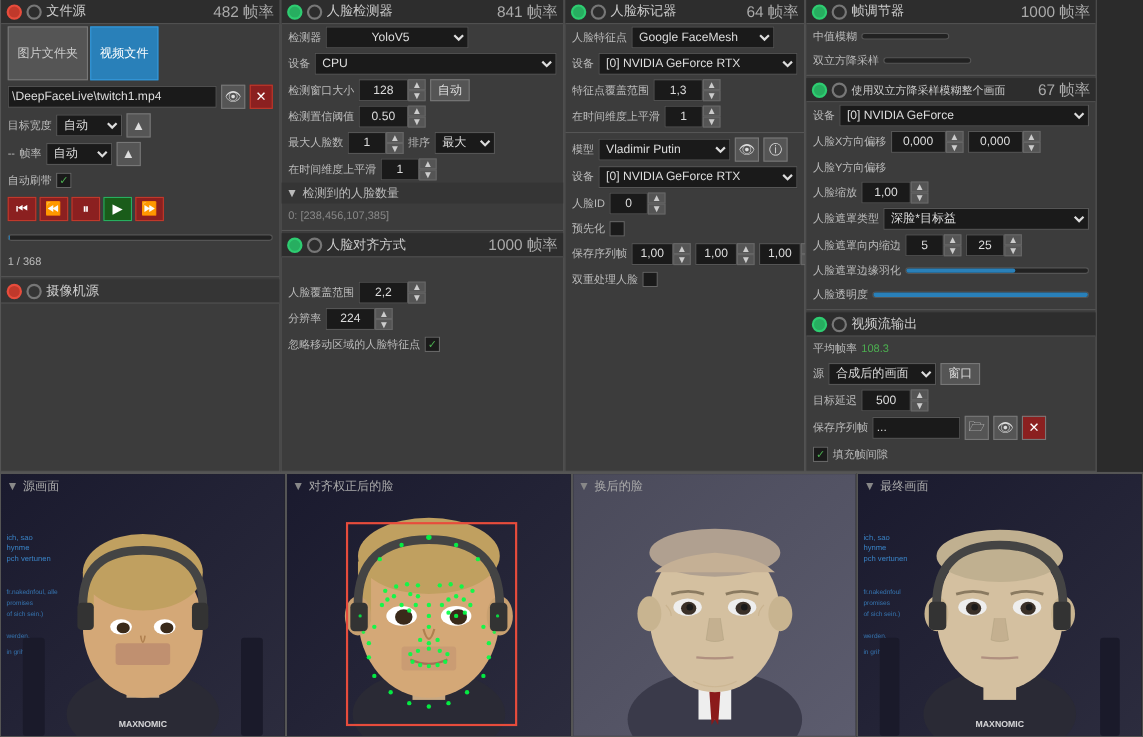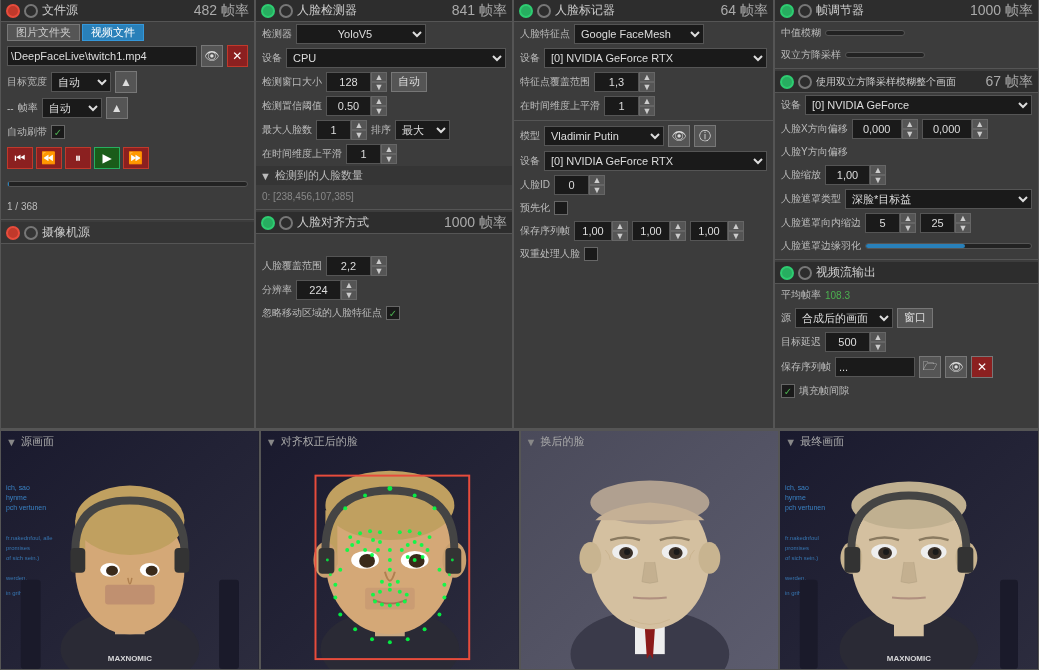--- a/index.html
+++ b/index.html
@@ -144,21 +144,21 @@
       background: #353535;
       cursor: pointer;
       gap: 4px;
       font-size: 11px;
       color: #bbb;
     }
 
     
     .panel-source { width: 255px; }
     .panel-face-detect { width: 258px; }
-    .panel-face-marker { width: 261px; }
+    .panel-face-marker { width: 219px; }
     .panel-adjuster { width: 265px; }
 
     
     .spinbox {
       display: flex;
       align-items: center;
     }
     .spinbox input {
       background: #1a1a1a;
       border: 1px solid #555;
@@ -250,21 +250,21 @@
     .tab-row {
       display: flex;
       gap: 2px;
       padding: 2px 6px;
     }
     .tab-btn {
       background: #555;
       border: 1px solid #777;
       color: #ccc;
       font-size: 11px;
-      padding: 0 8px;
+      padding: 16px 8px;
       cursor: pointer;
     }
     .tab-btn.active {
       background: #2980b9;
       border-color: #3498db;
       color: #fff;
     }
 
     .transport-btn {
       width: 26px; height: 22px;
@@ -647,20 +647,26 @@
         <div class="spinbox-btns">
           <div class="spinbox-btn">▲</div>
           <div class="spinbox-btn">▼</div>
         </div>
       </div>
     </div>
     <div class="row">
       <span class="label">人脸遮罩边缘羽化</span>
       <div class="slider-track" style="flex:1;">
         <div class="slider-fill" style="width:60%;"></div>
+      </div>
+    </div>
+    <div class="row">
+      <span class="label">人脸透明度</span>
+      <div class="slider-track" style="flex:1;">
+        <div class="slider-fill" style="width:100%;"></div>
       </div>
     </div>
     <div class="divider"></div>
     <div class="panel-header">
       <div class="power-btn green"></div>
       <div class="checkbox-round"></div>
       <span class="title">视频流输出</span>
     </div>
     <div class="row">
       <span class="label">平均帧率</span>

